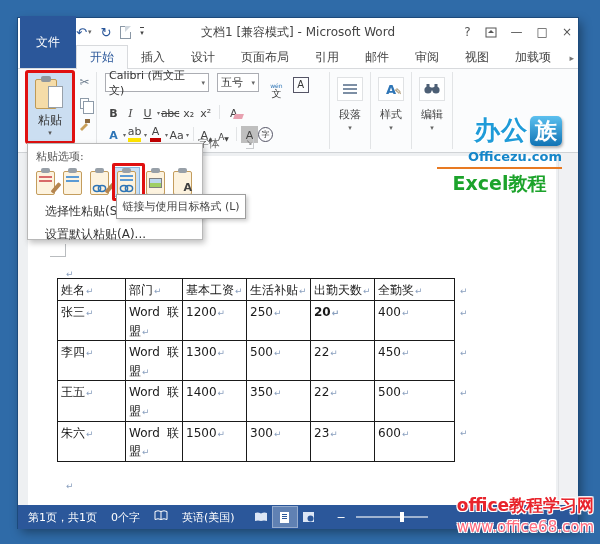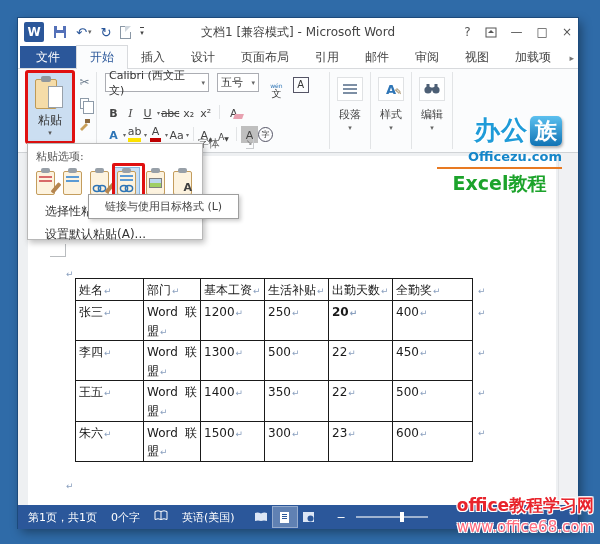--- a/index.html
+++ b/index.html
@@ -20,21 +20,21 @@
   .newdoc { width:11px; height:13px; background:#fff; border:1px solid #8a97a5; position:relative; }
   .newdoc::after { content:""; position:absolute; right:-1px; top:-1px; border:3px solid; border-color:#cfd6dd #fff #fff #cfd6dd; }
   .qat-more { font-size:7px; color:#444; border-top:1px solid #444; padding-top:1px; }
   .title-text { position:absolute; left:0; right:0; text-align:center; font-size:12px; color:#444; pointer-events:none; }
   .win-controls { margin-left:auto; display:flex; align-items:center; gap:14px; color:#555; font-size:12px; z-index:2; }
   .win-controls span { line-height:1; }
 
   
   .tabrow { display:flex; align-items:flex-end; height:23px; background:#fff; border-bottom:1px solid #d8dadd; padding-left:2px; position:relative; }
   .tab { font-size:12px; color:#444; padding:4px 13px 5px; line-height:1; }
-  .tab-file { background:#2b579a; color:#fff; padding:5px 16px; }
+  .tab-file { background:#2b579a; color:#fff; padding:20px 16px; }
   .tab-active { background:#fbfcfd; color:#2b579a; border:1px solid #d8dadd; border-bottom:none; margin-bottom:-1px; padding:5px 13px 6px; }
   .tab-scroll { position:absolute; right:4px; bottom:5px; font-size:9px; color:#777; }
 
   
   .ribbon { position:relative; height:84px; background:#fbfcfd; border-bottom:1px solid #d0d3d6; display:flex; }
   .vsep { width:1px; background:#e2e4e6; margin:3px 0; }
   .grp { position:relative; }
 
   
   .clipboard-grp { width:78px; }
@@ -101,33 +101,33 @@
   .mclip .bars.src { background:repeating-linear-gradient(#d86a6a 0 2px, transparent 2px 4px); }
   .mclip .brush { position:absolute; right:0; bottom:2px; width:4px; height:12px; background:#b5854f; transform:rotate(40deg); border-radius:1px; }
   .mclip .chain { position:absolute; left:4px; bottom:3px; }
   .mclip .pic { position:absolute; left:5px; top:10px; width:13px; height:10px; border:1px solid #7f7f7f;
                 background:linear-gradient(#bdd7ee 55%, #9fce63 45%); }
   .mclip .ta { position:absolute; right:3px; bottom:2px; font-size:11px; font-weight:bold; color:#404040; }
   .mclip.selected { background:#c9e0f6; outline:1px solid #8ab6de; }
   .sel-red { position:absolute; left:84px; top:-4px; width:33px; height:38px; border:3px solid #e01010; border-radius:2px; z-index:5; }
   .pm-item { font-size:12px; color:#333; padding:4px 0 2px 17px; white-space:nowrap; }
 
-  .tooltip { position:absolute; left:88px; top:194px; width:151px; height:25px; background:#fff; border:1px solid #9e9e9e;
+  .tooltip { position:absolute; left:116px; top:194px; width:130px; height:25px; background:#fff; border:1px solid #9e9e9e;
              box-shadow:2px 2px 4px rgba(0,0,0,.2); font-size:11px; color:#444; display:flex; align-items:center;
              justify-content:center; z-index:60; white-space:nowrap; }
 
   
   .docarea { position:relative; height:352px; background:#eef0f2; }
   .page { position:absolute; left:10px; top:3px; right:22px; bottom:0; background:#fff; }
   .scrollstrip { position:absolute; right:0; top:0; bottom:0; width:20px; background:#f0f1f3; border-left:1px solid #e0e2e5; }
   .cropmark { position:absolute; left:22px; top:88px; width:16px; height:13px; border-right:1px solid #b9bcbf; border-bottom:1px solid #b9bcbf; }
   .pm { color:#8aa0bf; font-size:9px; margin-left:1px; }
   .pilcrow-line { position:absolute; left:37px; top:106px; }
 
-  table.doc { position:absolute; left:47px; top:122px; border-collapse:collapse; table-layout:fixed; }
+  table.doc { position:absolute; left:29px; top:122px; border-collapse:collapse; table-layout:fixed; }
   table.doc td { border:1px solid #1a1a1a; font-size:12px; color:#1a1a1a; padding:2px 3px 0; vertical-align:top; line-height:1.55; }
   table.doc tr { height:30px; }
   table.doc tr:first-child { height:22px; }
   table.doc td.dept { text-align:justify; text-align-last:left; }
   table.doc td.ghost { border:none; width:14px; padding-left:4px; }
   .below-pilcrow { position:absolute; left:37px; top:318px; }
 
   
   .brand { position:absolute; left:437px; top:113px; width:125px; z-index:40; }
   .brand-row { display:flex; align-items:center; justify-content:flex-end; }

